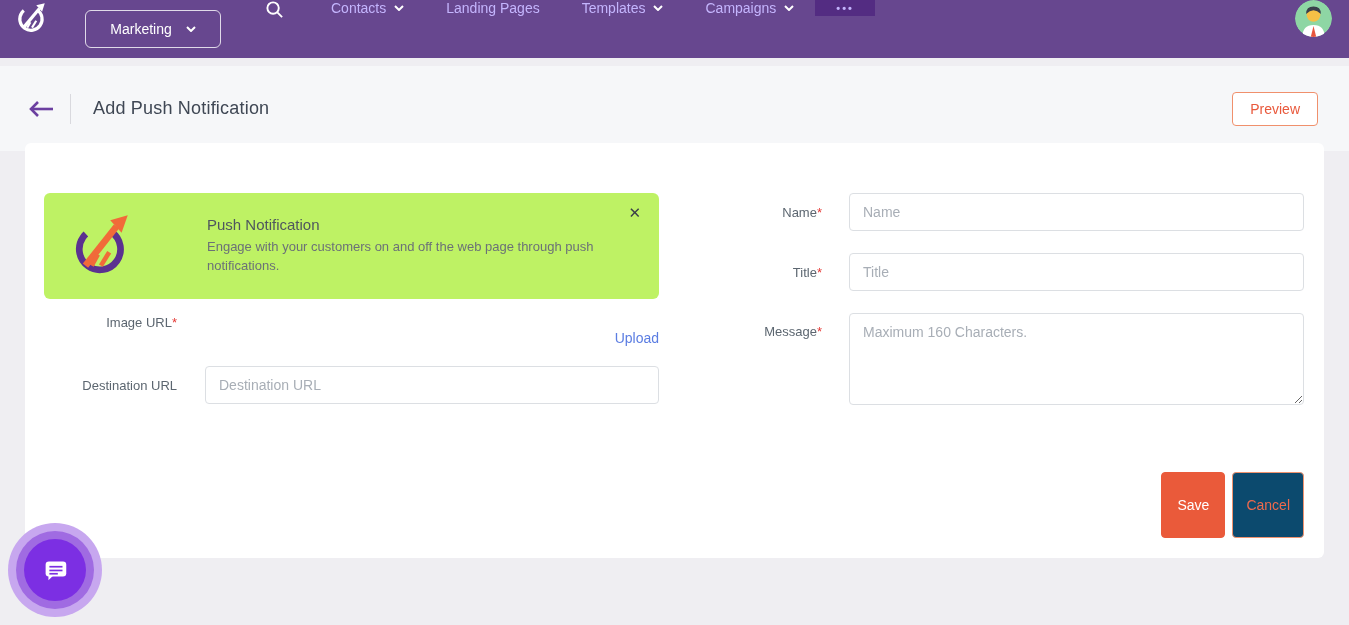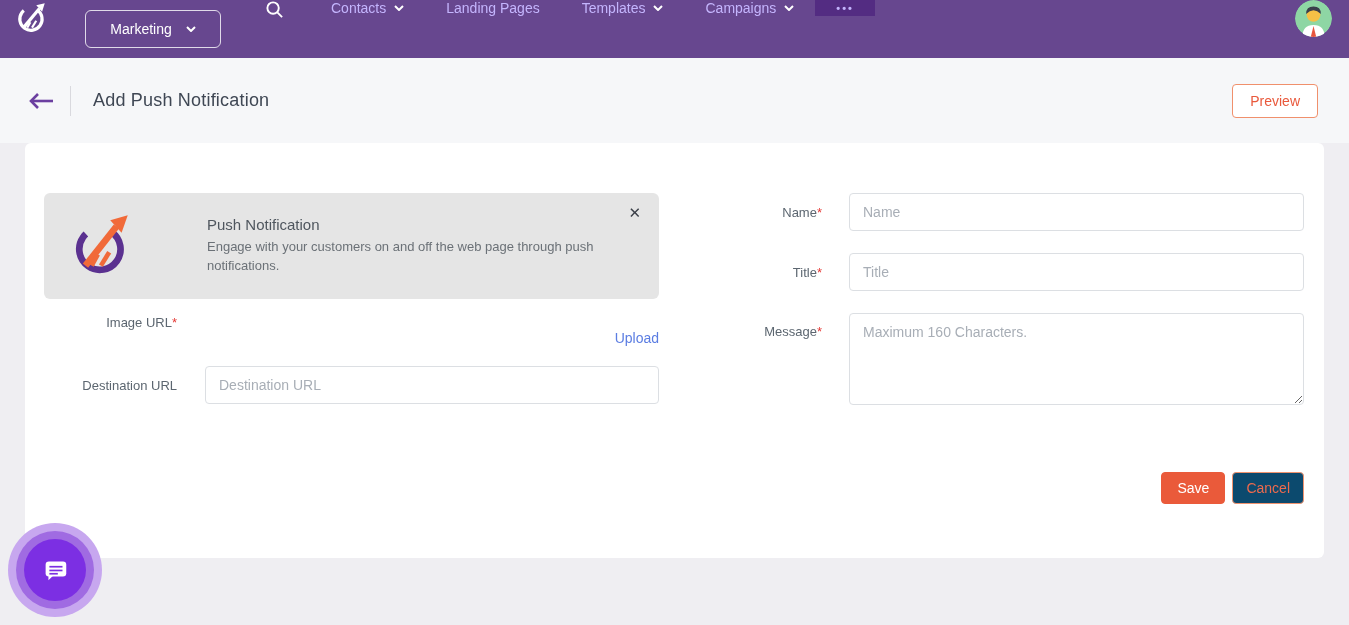--- a/index.html
+++ b/index.html
@@ -31,42 +31,42 @@
   }
   .nav-item.active { background:#532c82; }
   .nav-dots { font-size:11px; letter-spacing:2px; font-weight:bold; }
   .chev { width:10px; height:6px; display:inline-block; }
   .nav-spacer { flex:1; }
   .avatar-wrap { display:flex; align-items:center; padding-right:17px; }
   .avatar { width:37px; height:37px; border-radius:50%; overflow:hidden; cursor:pointer; }
 
   
   .page-header {
-    height:85px; background:#f6f7f9; display:flex; align-items:center; padding:0 31px 0 28px;
+    height:85px; background:#f6f7f9; display:flex; align-items:center; padding:0 31px 0 28px;margin-top:8px;
   }
   .back-btn { cursor:pointer; display:flex; align-items:center; }
   .hdr-sep { width:1px; height:30px; background:#d9d9de; margin:0 22px 0 16px; }
   .page-title { font-size:18px; color:#3f4754; letter-spacing:.2px; }
   .hdr-spacer { flex:1; }
   .preview-btn {
     background:#fff; border:1px solid #f0906c; color:#e9593c; font-size:14px;
     padding:8px 17px; border-radius:4px; cursor:pointer; font-family:inherit;
   }
 
   
   .card {
     position:absolute; left:25px; right:25px; top:143px; height:415px;
     background:#fff; border-radius:6px; padding:50px 20px 0 19px;
     display:flex; gap:81px;
   }
   .col-left { width:615px; flex:0 0 615px; }
   .col-right { flex:1; display:flex; flex-direction:column; }
 
   .info-box {
-    background:#e5e5e5; border-radius:6px; min-height:103px; position:relative;
+    background:#bef264; border-radius:6px; min-height:103px; position:relative;
     display:flex; align-items:center; padding:18px 40px 18px 26px; gap:71px; margin-bottom:16px;
   }
   .info-text { max-width:440px; }
   .info-title { font-size:15px; color:#4f565e; margin-bottom:5px; }
   .info-desc { font-size:13px; color:#6b7177; line-height:1.45; }
   .info-close {
     position:absolute; top:8px; right:14px; font-size:15px; color:#3c4049;
     cursor:pointer; line-height:1; padding:4px;
   }
 
@@ -87,21 +87,21 @@
   .upload-row { display:grid; grid-template-columns:133px 1fr; column-gap:28px; }
   .upload-link { justify-self:end; font-size:14px; color:#5b7de2; cursor:pointer; text-decoration:none; }
   .mt20 { margin-top:20px; }
   .mb22 { margin-bottom:22px; }
   .row-msg { align-items:start; }
   .row-msg .fld-label { margin-top:11px; }
 
   .actions { margin-top:67px; display:flex; justify-content:flex-end; gap:7px; }
   .btn-save {
     background:#ea5a3a; color:#fff; border:1px solid #ea5a3a; border-radius:4px;
-    font-size:14px; padding:7px 15px; cursor:pointer; font-family:inherit;
+    font-size:14px; padding:24px 15px; cursor:pointer; font-family:inherit;
   }
   .btn-cancel {
     background:#0c4a6e; color:#ee6a4d; border:1px solid #f0936f; border-radius:4px;
     font-size:14px; padding:7px 13px; cursor:pointer; font-family:inherit;
   }
 
   
   .chat-fab {
     position:absolute; left:8px; top:523px; width:94px; height:94px; border-radius:50%;
     background:#c7a7ef; display:flex; align-items:center; justify-content:center; cursor:pointer;

